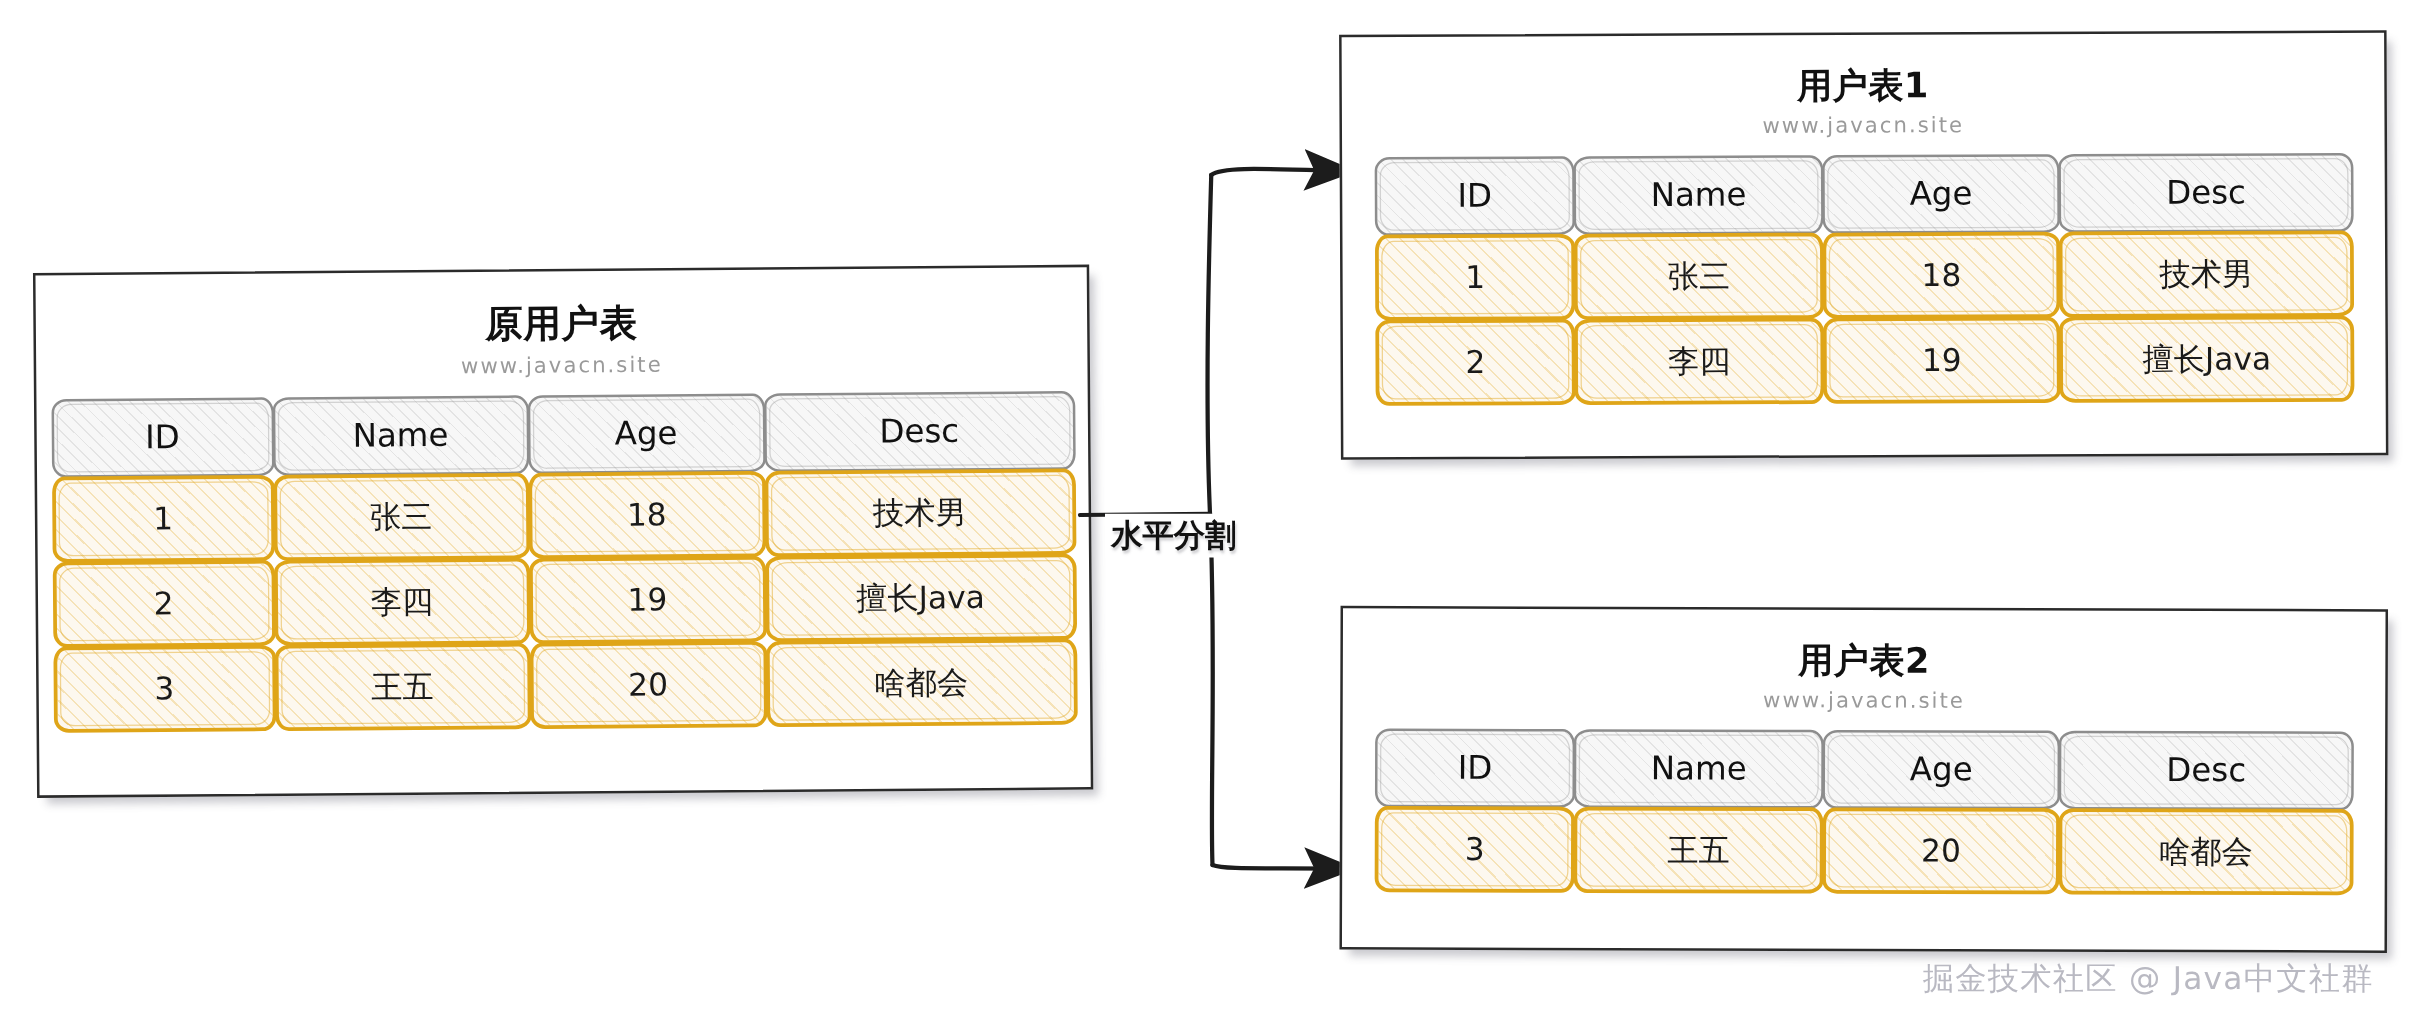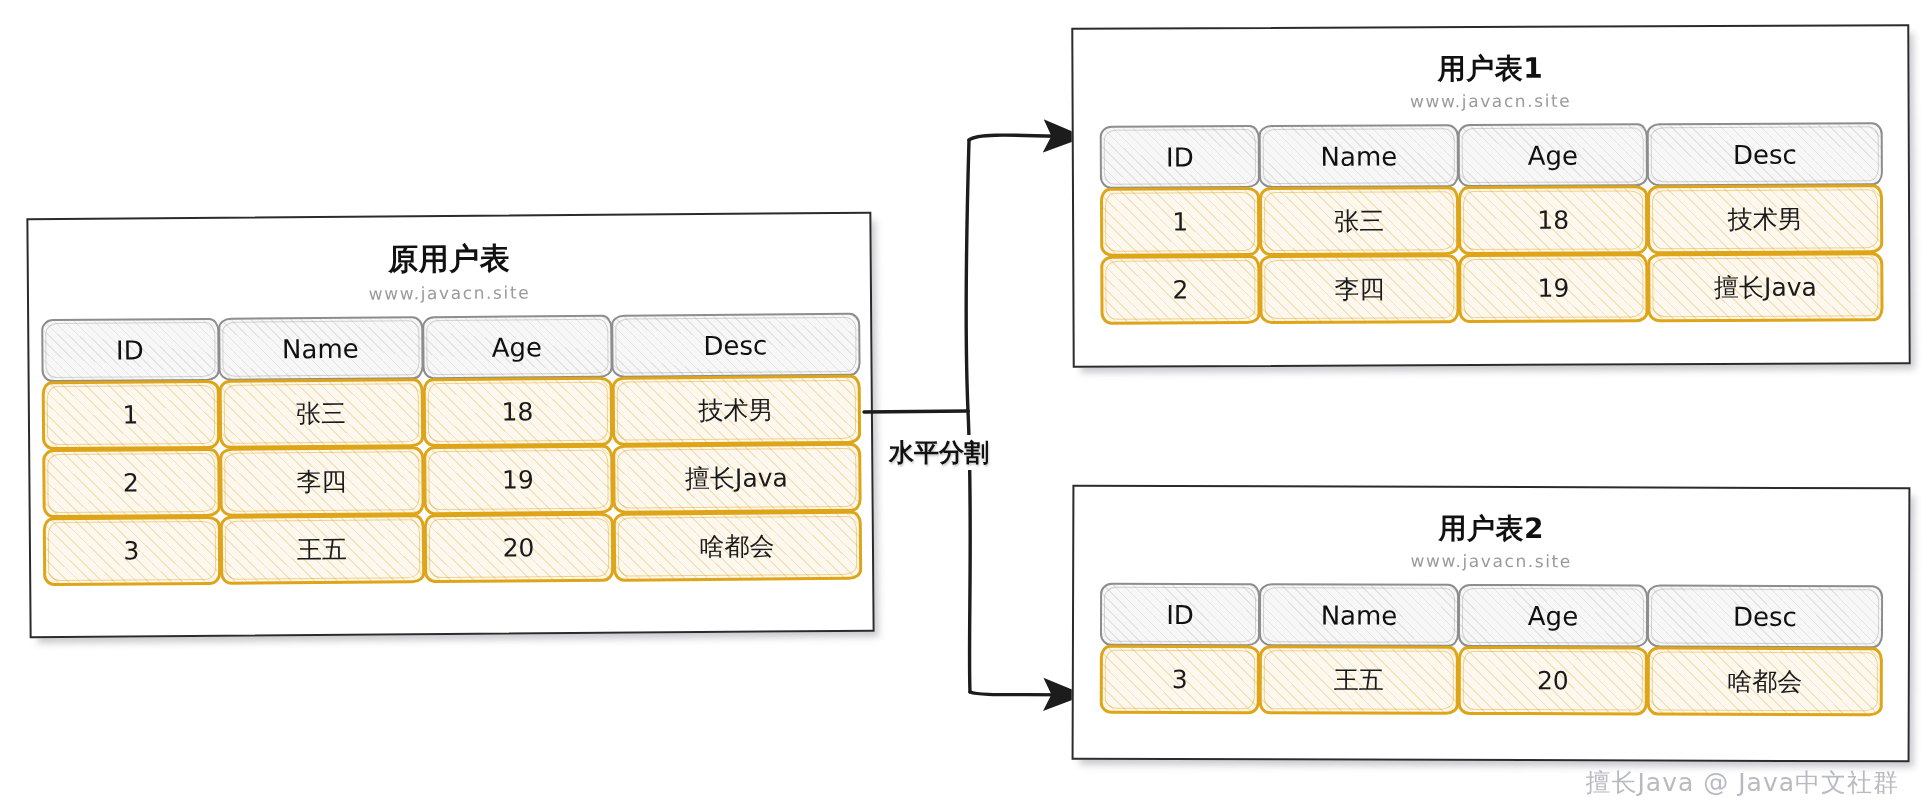--- a/index.html
+++ b/index.html
@@ -98,21 +98,20 @@
 
   
   #connector{position:absolute;left:860px;top:20px;width:260px;height:770px;pointer-events:none;}
   #split-label{
     position:absolute;left:884px;top:411px;
     font-size:25px;font-weight:bold;color:#111;
     font-family:"DejaVu Sans","Liberation Sans",sans-serif;
     background:#fff;padding:1px 5px;
     text-shadow:1px 2px 2px rgba(120,120,130,.35);
     white-space:nowrap;
-    margin-top:24px;
   }
 
   
   #watermark{
     position:absolute;right:28px;bottom:12px;
     font-size:25px;color:#b9b9c2;letter-spacing:1px;
     font-family:"DejaVu Sans","Liberation Sans",sans-serif;
     text-shadow:1px 1px 0 rgba(255,255,255,.8);
     white-space:nowrap;
   }
@@ -211,13 +210,13 @@
     </div>
     <div class="trow rb">
       <div class="cell body c-id">3</div>
       <div class="cell body c-name">王五</div>
       <div class="cell body c-age">20</div>
       <div class="cell body c-desc" style="flex:1;">啥都会</div>
     </div>
   </div>
 </div>
 
-<div id="watermark">擅长Java @ Java中文社群</div>
+<div id="watermark">掘金技术社区 @ Java中文社群</div>
 
 </body></html>

